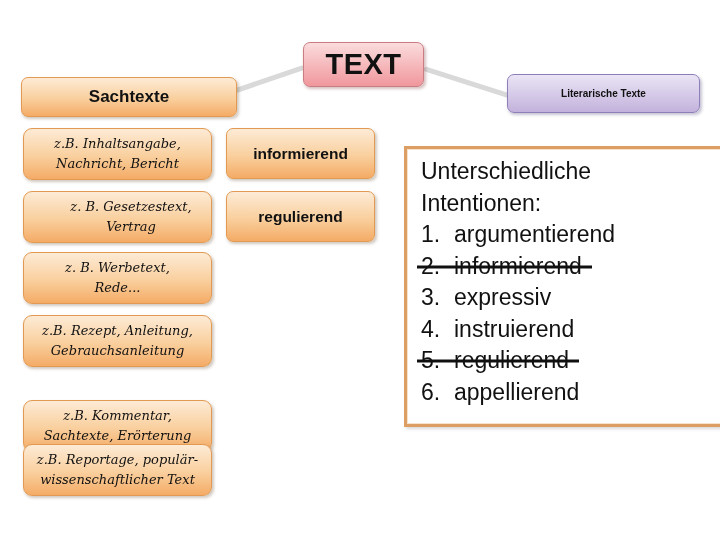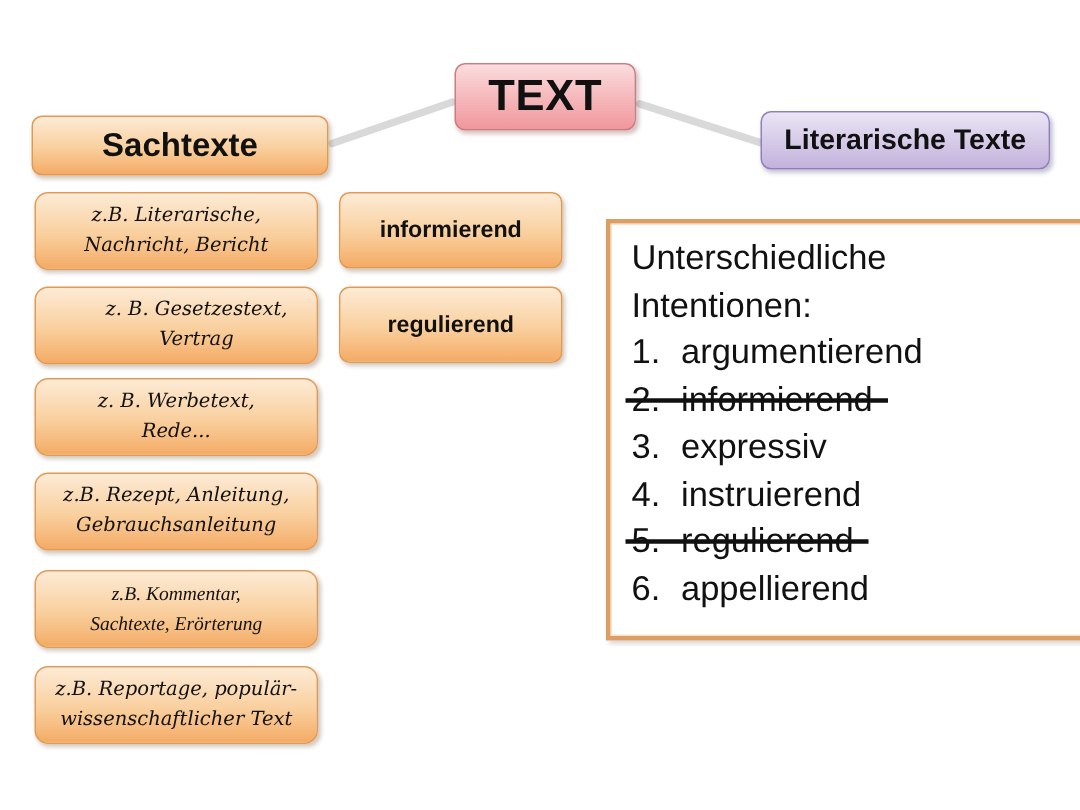--- a/index.html
+++ b/index.html
@@ -40,31 +40,31 @@
     border:1px solid var(--pink-border);
     box-shadow:1.5px 2px 3px rgba(120,50,50,0.3);
   }
   .node-purple{
     background:linear-gradient(180deg,var(--purple-top) 0%,var(--purple-bottom) 100%);
     border:1px solid var(--purple-border);
     box-shadow:1.5px 2px 3px rgba(70,60,110,0.3);
   }
 
   .root-box{left:303px;top:42px;width:121px;height:45px;font-size:29px;letter-spacing:0.5px;}
-  .sach-box{left:21px;top:77px;width:198px;height:40px;font-size:22px;}
-  .lit-box{left:507px;top:74px;width:193px;height:39px;font-size:19px;}
+  .sach-box{left:21px;top:77px;width:216px;height:40px;font-size:17px;}
+  .lit-box{left:507px;top:74px;width:193px;height:39px;font-size:10px;}
 
   
   .ex-box{
     left:23px;width:189px;height:52px;border-radius:9px;
     font-family:"DejaVu Serif",serif;font-style:italic;font-weight:normal;
     font-size:13px;line-height:20px;
   }
   .ex-1{top:128px;} .ex-2{top:191px;padding-left:27px;} .ex-3{top:252px;}
-  .ex-4{top:315px;} .ex-5{top:380px;font-family:Liberation Serif, serif;} .ex-6{top:444px;}
+  .ex-4{top:315px;} .ex-5{top:400px;} .ex-6{top:444px;}
 
   
   .fn-box{left:226px;width:149px;height:51px;font-size:15.5px;}
   .fn-1{top:128px;} .fn-2{top:191px;}
 
   
   .panel{
     left:404px;top:146px;width:324px;height:281px;
     border:3px solid var(--panel-border);
     background:#ffffff;
@@ -93,21 +93,21 @@
 
 <div class="abs node node-orange sach-box">
   <span>Sachtexte</span>
 </div>
 <div class="abs node node-purple lit-box">
   <span>Literarische Texte</span>
 </div>
 
 <div class="abs node node-orange ex-box ex-1">
   <div>
-    <div>z.B. Literarische,</div>
+    <div>z.B. Inhaltsangabe,</div>
     <div>Nachricht, Bericht</div>
   </div>
 </div>
 <div class="abs node node-orange ex-box ex-2">
   <div>
     <div>z. B. Gesetzestext,</div>
     <div>Vertrag</div>
   </div>
 </div>
 <div class="abs node node-orange ex-box ex-3">

